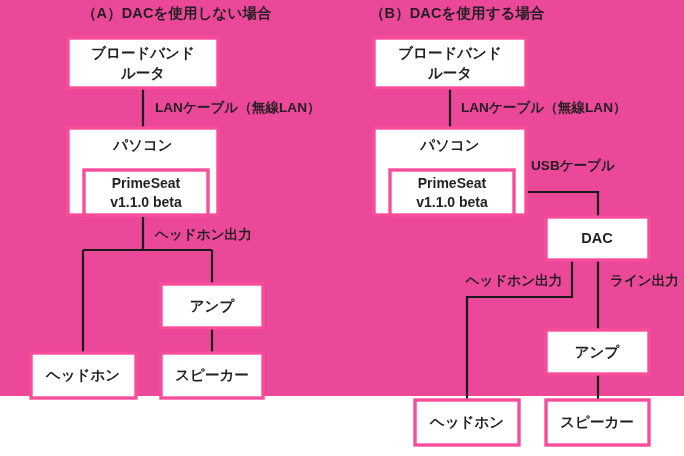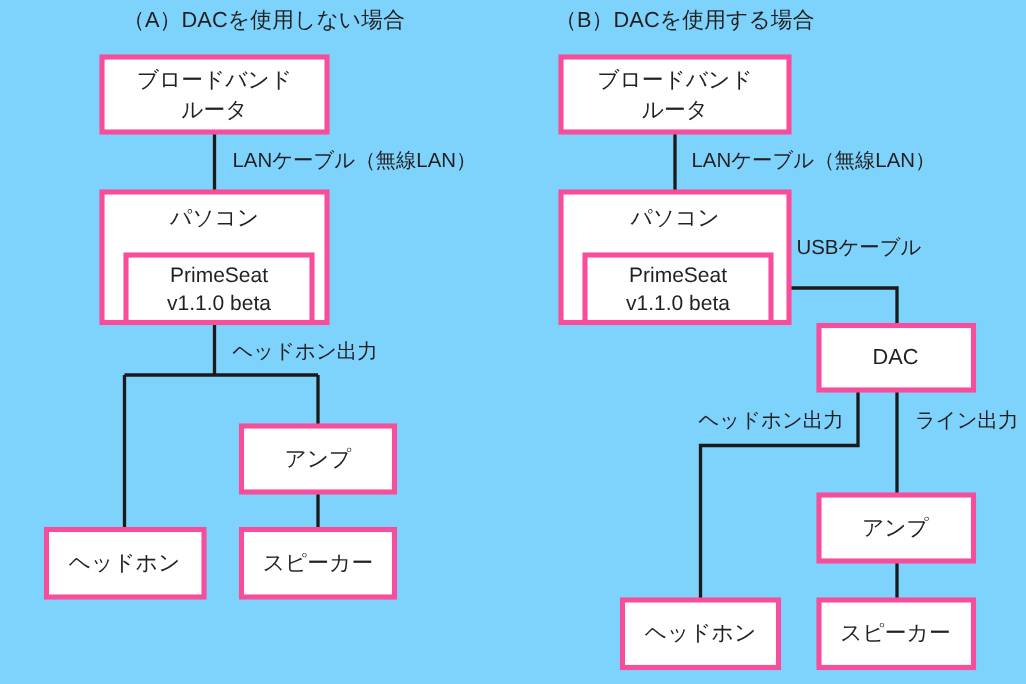--- a/index.html
+++ b/index.html
@@ -11,22 +11,23 @@
   body {
     width: 684px;
     height: 456px;
     overflow: hidden;
     font-family: "Liberation Sans", "DejaVu Sans", sans-serif;
     color: #231f20;
   }
   #diagram-root {
     position: relative;
     width: 684px;
-    height: 456px;
-    background: #7dd3fc;
+    height: 396px;
+    background: #ec4899;
+    font-weight: bold;
   }
   svg.diagram-canvas {
     position: absolute;
     left: 0;
     top: 0;
     width: 684px;
     height: 456px;
     display: block;
   }
   .node-box {

